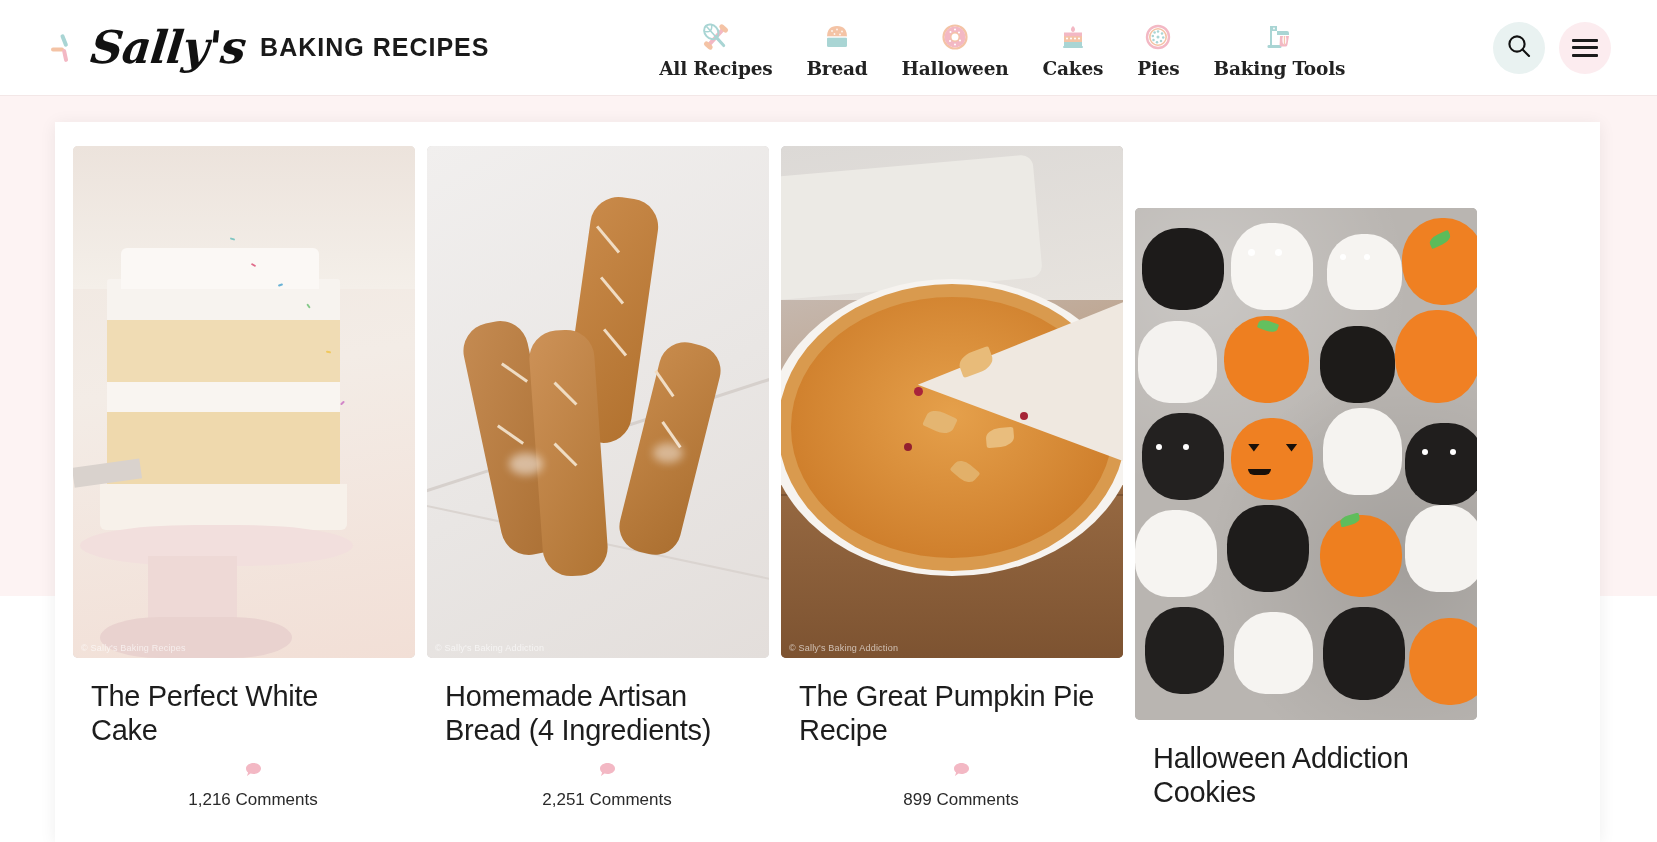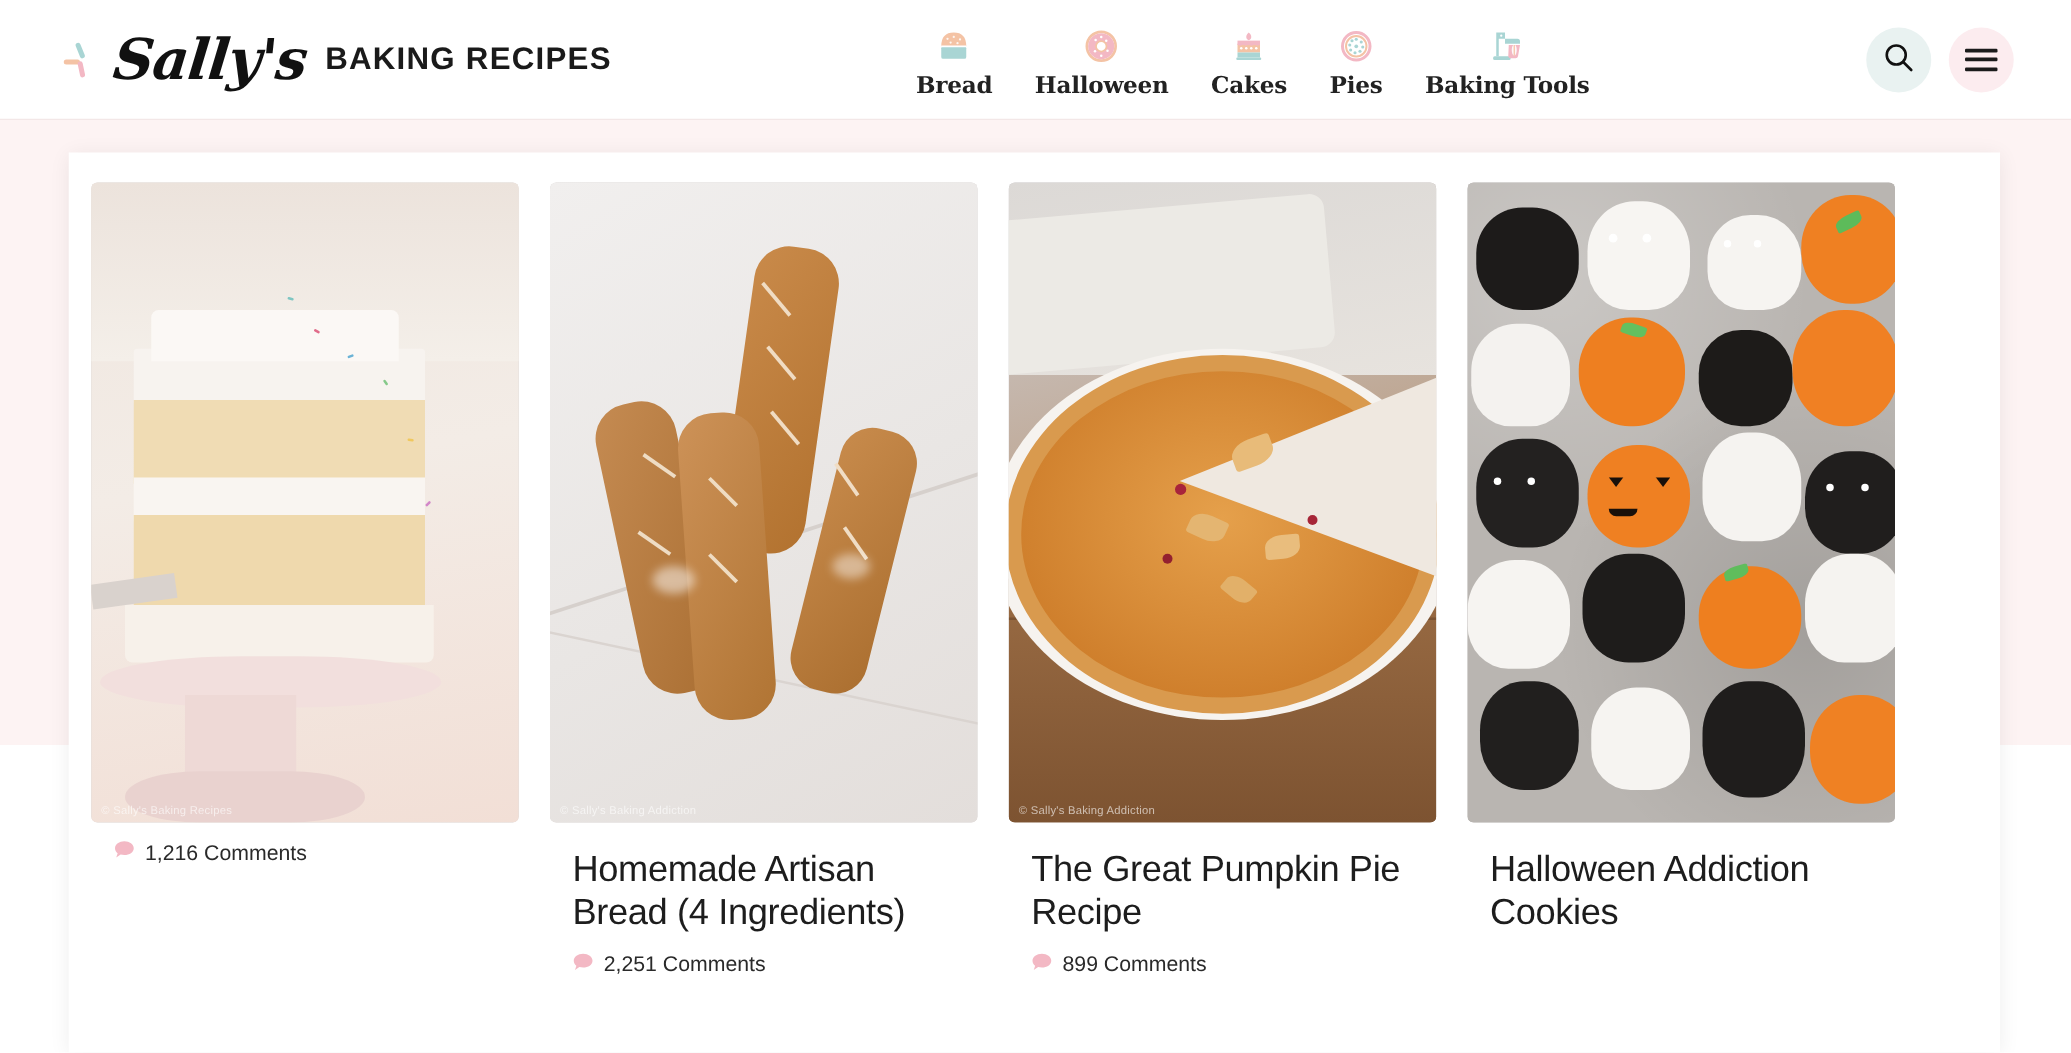--- a/index.html
+++ b/index.html
@@ -158,22 +158,23 @@
     left: 55px;
     top: 122px;
     width: 1545px;
     min-height: 720px;
     background: #ffffff;
     box-shadow: 0 2px 16px rgba(0,0,0,0.07);
   }
 
   .card-grid {
     display: flex;
-    gap: 25px;
+    gap: 12px;
     padding: 24px 18px 20px 18px;
+    align-items: flex-end;
   }
 
   .recipe-card {
     width: 342px;
     flex: 0 0 342px;
     background: #ffffff;
     display: flex;
     flex-direction: column;
   }
 
@@ -210,20 +211,21 @@
     margin: 22px 0 0 18px;
     max-width: 300px;
     letter-spacing: -0.3px;
   }
 
   .card-meta {
     display: flex;
     align-items: center;
     gap: 8px;
     margin: 14px 0 0 18px;
+    flex-direction: column;
   }
   .bubble-icon { flex: 0 0 auto; display:block; }
   .card-meta-text {
     font-family: "Liberation Sans", sans-serif;
     font-size: 17px;
     color: #2a2a2a;
   }
   .blob { position:absolute; border-radius:50%; }
   .rect { position:absolute; }
 </style>
@@ -242,20 +244,38 @@
         <rect x="12" y="3" width="4" height="13" rx="2" fill="#a9d5d4" transform="rotate(-22 14 9)"></rect>
         <rect x="13" y="18" width="4" height="13" rx="2" fill="#f3b8c4" transform="rotate(-12 15 24)"></rect>
       </svg>
     </span>
     <span class="logo-script">Sally's</span>
     <span class="logo-words">BAKING RECIPES</span>
   </a>
 
   <nav class="main-nav">
 
+    <a class="nav-item" href="#">
+      <span class="nav-icon">
+        <svg width="36" height="36" viewBox="0 0 36 36">
+          <g transform="rotate(42 18 18)">
+            <rect x="16" y="6" width="4" height="24" rx="2" fill="#f3b8c4"></rect>
+            <rect x="13" y="4" width="10" height="5" rx="2.5" fill="#f4c3a5"></rect>
+            <rect x="13" y="27" width="10" height="5" rx="2.5" fill="#f4c3a5"></rect>
+          </g>
+          <g transform="rotate(-42 18 18)">
+            <rect x="16.5" y="16" width="3" height="15" rx="1.5" fill="#a9d5d4"></rect>
+            <ellipse cx="18" cy="11" rx="6.5" ry="8" fill="none" stroke="#a9d5d4" stroke-width="2"></ellipse>
+            <path d="M18 3.5 L18 19" stroke="#a9d5d4" stroke-width="1.6"></path>
+            <path d="M13 6 Q18 13 23 6" stroke="#a9d5d4" stroke-width="1.4" fill="none"></path>
+          </g>
+        </svg>
+      </span>
+      <span class="nav-label">All Recipes</span>
+    </a>
 
     <a class="nav-item" href="#">
       <span class="nav-icon">
         <svg width="36" height="36" viewBox="0 0 36 36">
           <path d="M8 18 Q8 7 18 7 Q28 7 28 18 Z" fill="#f4c3a5"></path>
           <rect x="8" y="18" width="20" height="10" rx="1.5" fill="#a9d5d4"></rect>
           <path d="M8 18 h20" stroke="#ffffff" stroke-width="1.4"></path>
           <g fill="#ffffff" opacity="0.85">
             <circle cx="13" cy="12" r="0.9"></circle>
               <circle cx="18" cy="10.5" r="0.9"></circle>
@@ -390,20 +410,21 @@
           <div class="blob" style="left:46%;top:18%;width:5px;height:2px;background:#7fc6c2;transform:rotate(15deg);border-radius:1px;"></div>
 
           <div class="rect" style="left:2%;top:74%;width:80%;height:8%;background:#f2dfdd;border-radius:50%/60%;"></div>
           <div class="rect" style="left:22%;top:80%;width:26%;height:14%;background:#eed9d6;"></div>
           <div class="rect" style="left:8%;top:92%;width:56%;height:8%;background:#e9d2cf;border-radius:50%/80%;"></div>
 
           <div class="rect" style="left:0%;top:62%;width:20%;height:4%;background:#d9d2cd;transform:rotate(-8deg);"></div>
         </div>
         <span class="watermark">© Sally's Baking Recipes</span>
       </div>
+      <h2 class="card-title">The Perfect White Cake</h2>
       <div class="card-meta">
         <span class="bubble-icon">
           <svg width="17" height="16" viewBox="0 0 17 16">
             <path d="M8.5 1 C12.6 1 16 3.4 16 6.5 C16 9.6 12.6 12 8.5 12 C7.4 12 6.4 11.85 5.5 11.6 L2 14 L3.1 10.6 C1.8 9.55 1 8.1 1 6.5 C1 3.4 4.4 1 8.5 1 Z" fill="#f3b8c4"></path>
           </svg>
         </span>
         <span class="card-meta-text">1,216 Comments</span>
       </div>
     </article>
 

